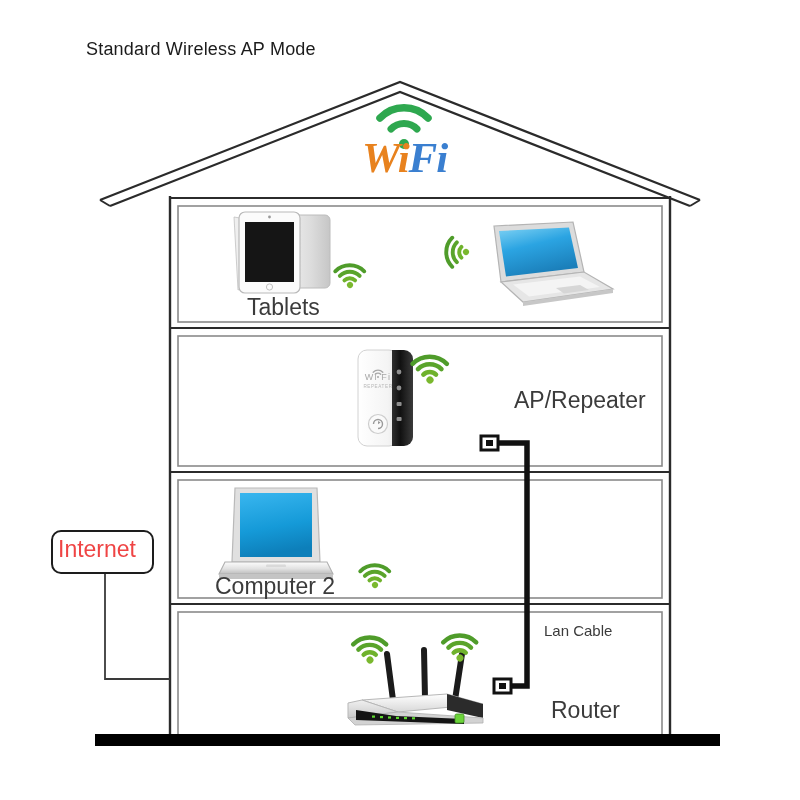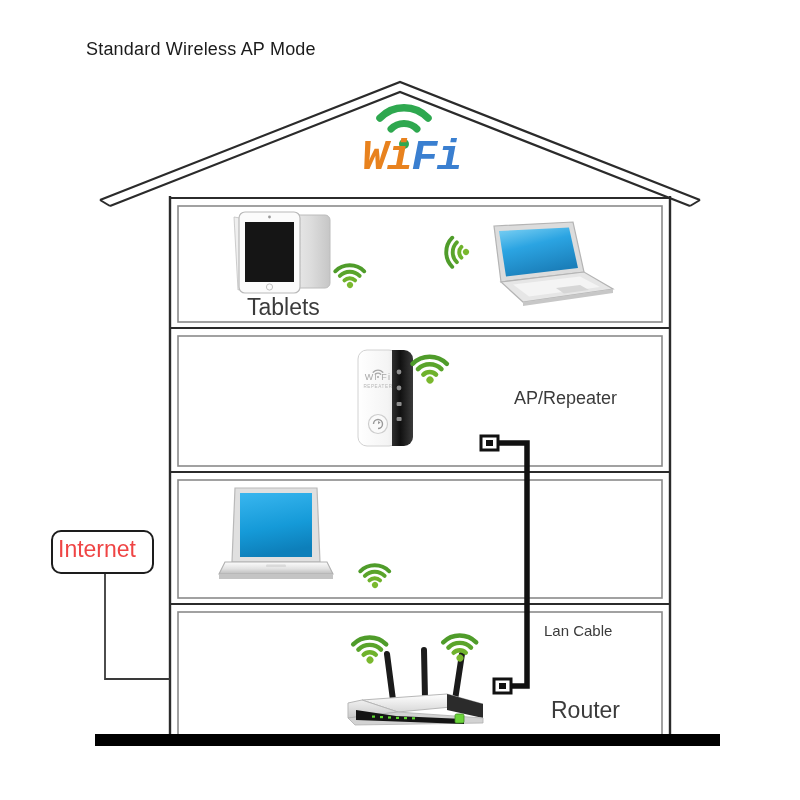--- a/index.html
+++ b/index.html
@@ -33,39 +33,39 @@
   }
   #page-title {
     left: 86px;
     top: 40px;
     font-size: 18px;
     color: #1b1b1b;
     letter-spacing: .2px;
   }
   #label-tablets   { left: 247px; top: 296px; font-size: 23px; }
   #label-computer1 { left: 494px; top: 296px; font-size: 23px; }
-  #label-ap        { left: 514px; top: 389px; font-size: 18px; }
+  #label-ap        { left: 514px; top: 389px; font-size: 23px; }
   #label-computer2 { left: 215px; top: 575px; font-size: 23px; }
   #label-lancable  { left: 544px; top: 623px; font-size: 15px; }
   #label-router    { left: 551px; top: 699px; font-size: 23px; }
   #label-internet  {
     left: 58px; top: 538px;
     font-size: 23px;
     color: #ef4444;
   }
   .wifi-word {
     position: absolute;
     left: 362px;
     top: 136px;
     font-size: 43px;
     font-weight: bold;
     font-style: italic;
     letter-spacing: -1px;
     line-height: 1;
-    font-family: Liberation Mono, monospace;
+    font-family: Liberation Serif, serif;
   }
   .wifi-word .wi { color: #e8821e; }
   .wifi-word .fi { color: #3a7fd0; }
 </style>
 </head>
 <body>
 
 <div id="stage">
 
   <svg id="diagram-svg" viewBox="0 0 800 800">
@@ -286,16 +286,17 @@
 
   <div class="lbl" id="page-title">Standard Wireless AP Mode</div>
 
   <div class="wifi-word">
     <span class="wi">Wi</span><span class="fi">Fi</span>
   </div>
 
   <div class="lbl" id="label-internet">Internet</div>
   <div class="lbl" id="label-tablets">Tablets</div>
   <div class="lbl" id="label-ap">AP/Repeater</div>
+  <div class="lbl" id="label-computer2">Computer 2</div>
   <div class="lbl" id="label-lancable">Lan Cable</div>
   <div class="lbl" id="label-router">Router</div>
 
 </div>
 
 </body></html>

